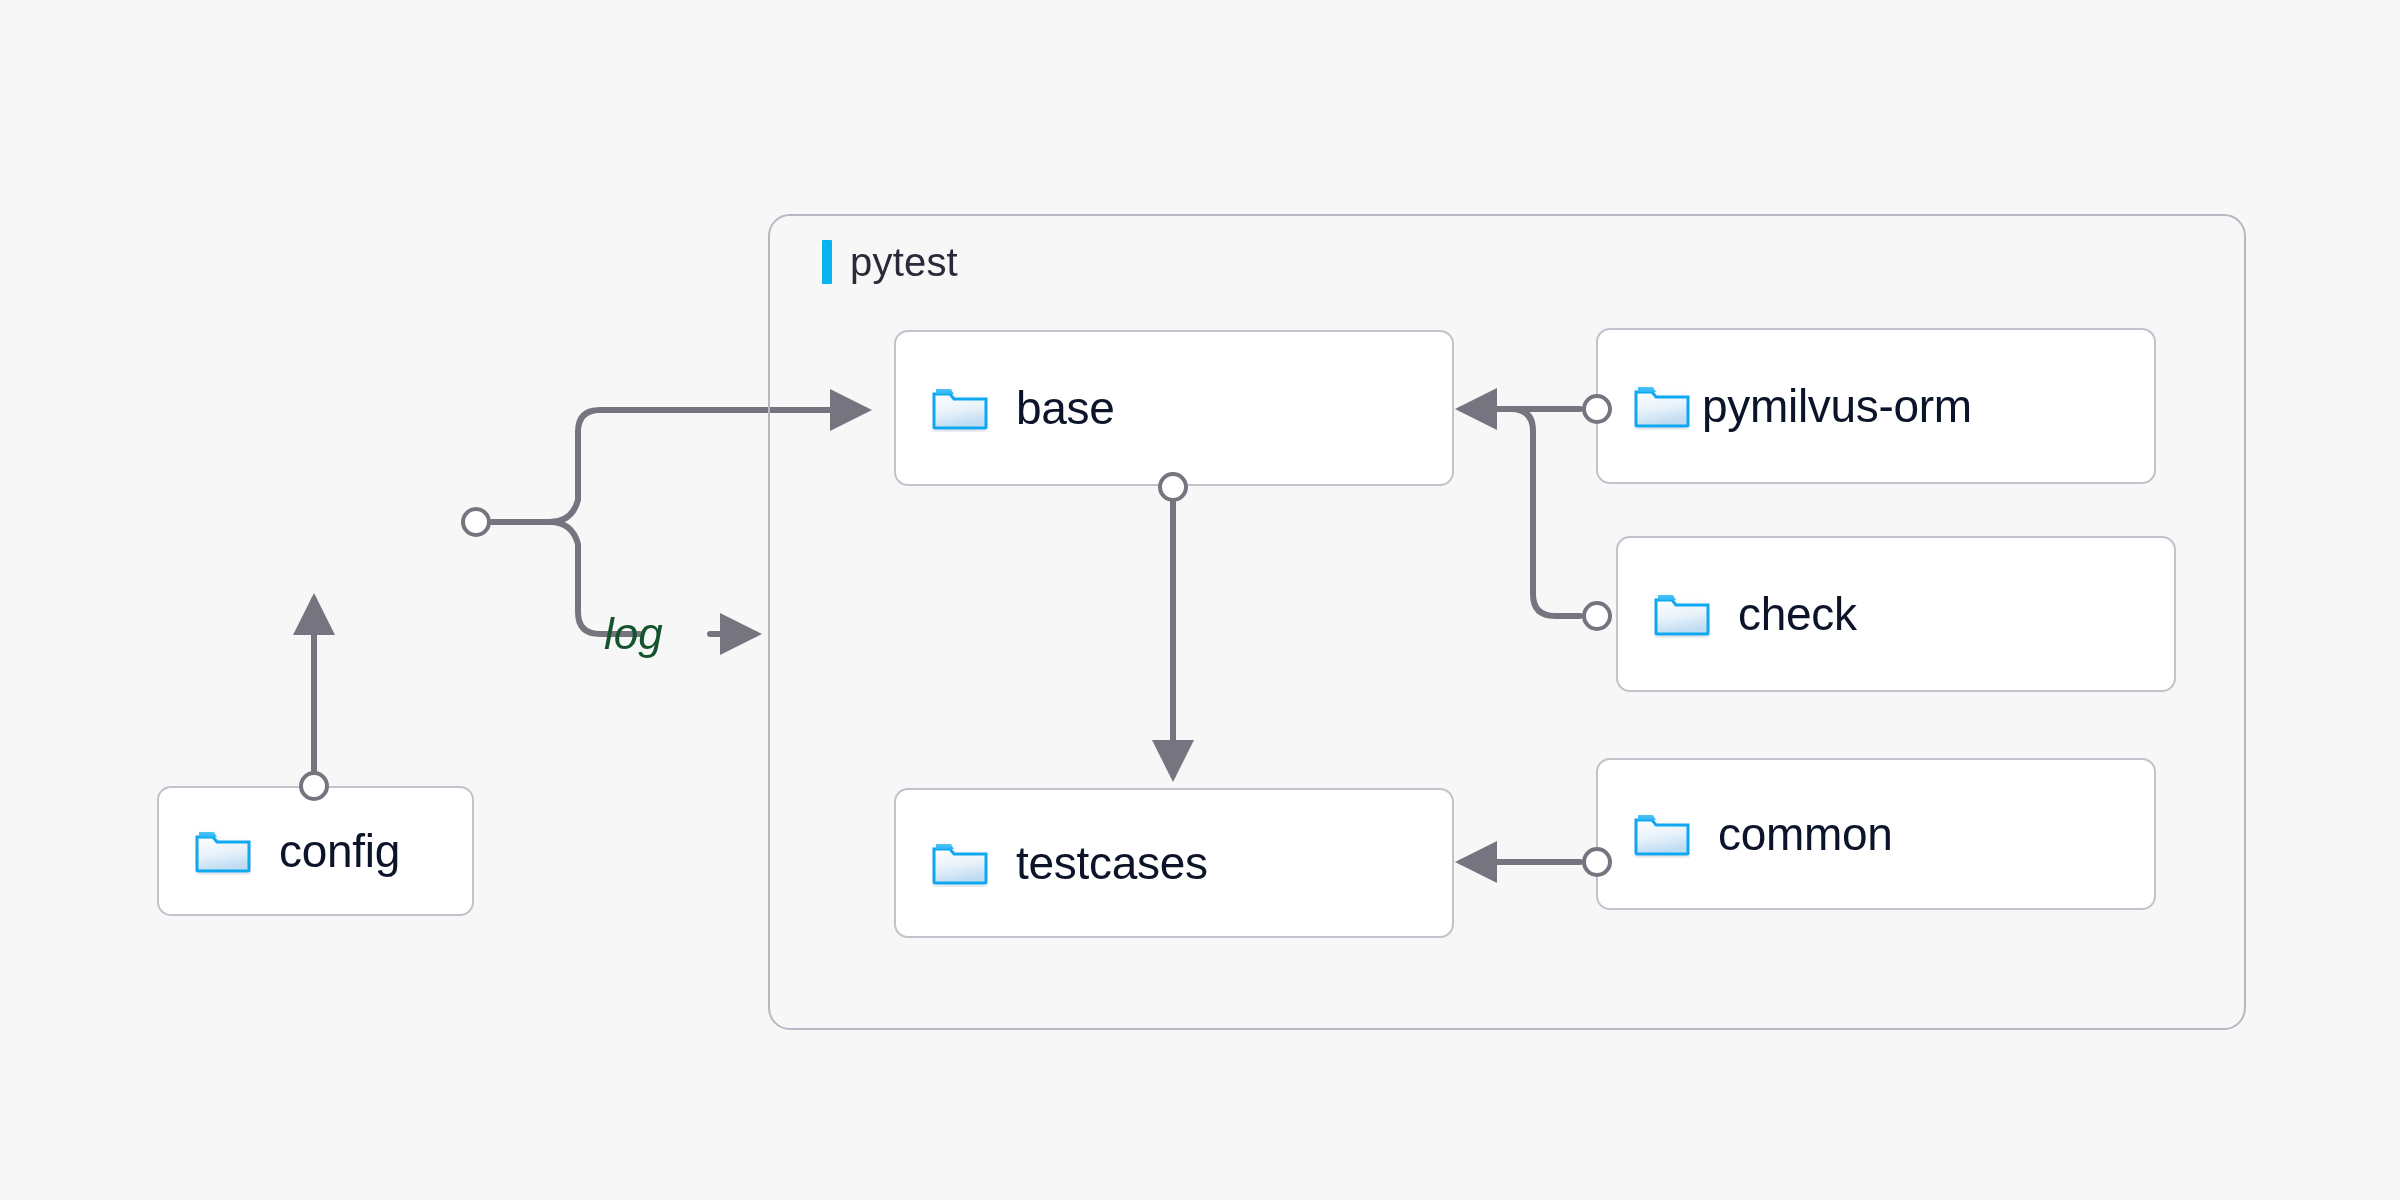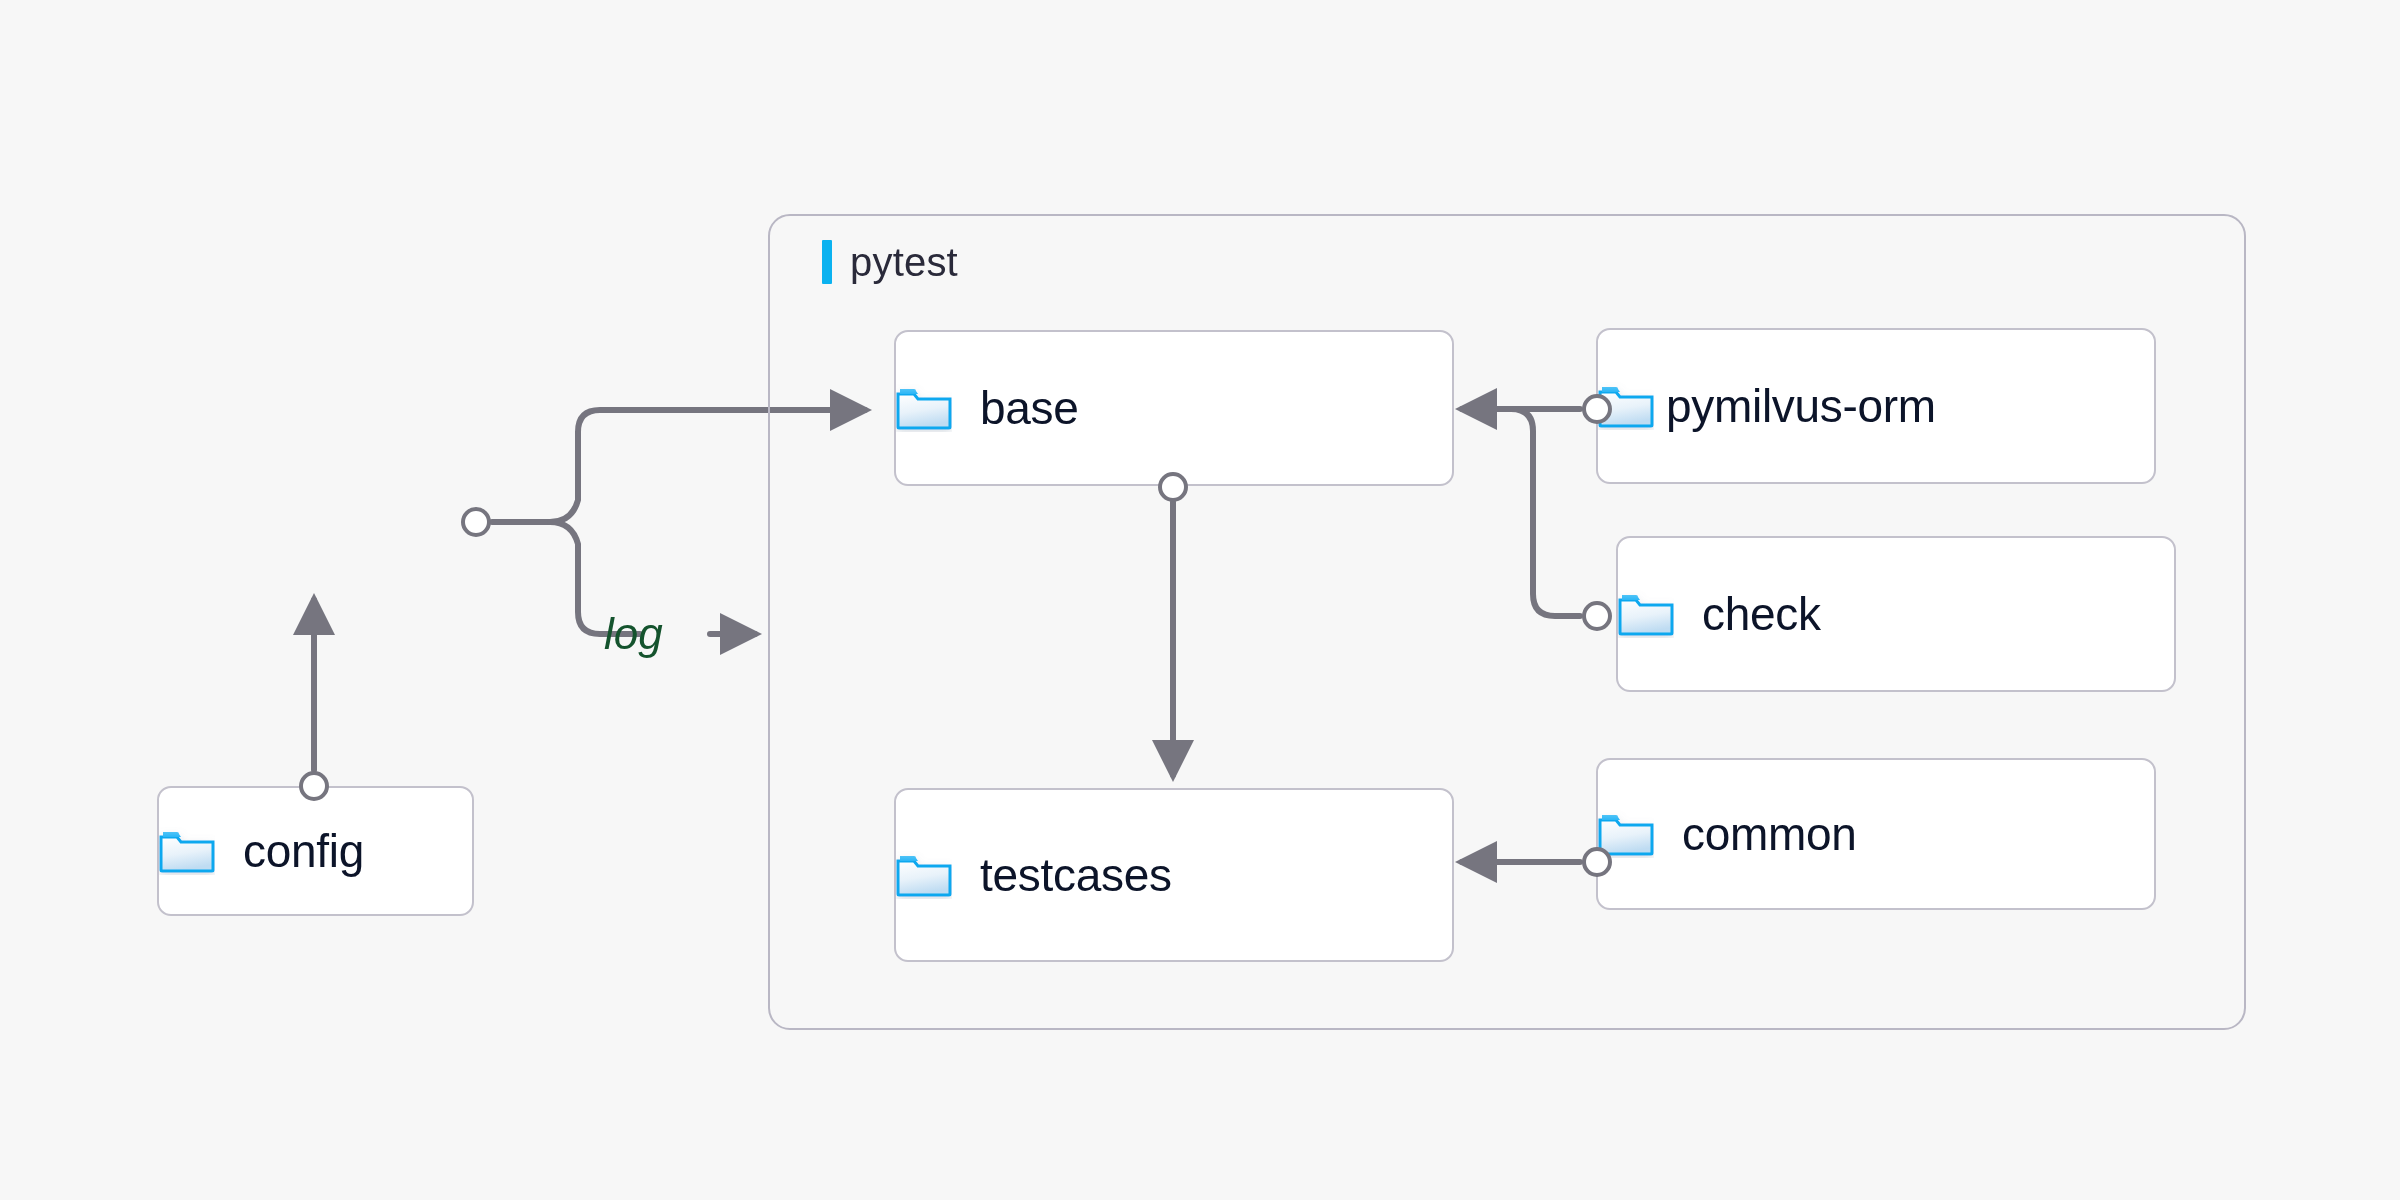--- a/index.html
+++ b/index.html
@@ -62,20 +62,21 @@
   
   .node {
     position: absolute;
     box-sizing: border-box;
     background: #ffffff;
     border: 2px solid #c3c1cc;
     border-radius: 14px;
     display: flex;
     align-items: center;
     gap: 28px;
+    padding-left: 36px;
   }
   .node-label {
     font-size: 46px;
     color: #0c1429;
     white-space: nowrap;
     line-height: 1;
     letter-spacing: -0.3px;
   }
 
   
@@ -179,21 +180,21 @@
     <svg class="folder-icon" viewBox="0 0 56 48">
       <g filter="url(#softShadow)">
         <path d="M2 10 h16 l4 5 h32 a0 0 0 0 1 0 0 v28 a1 1 0 0 1 -1 1 h-50 a1 1 0 0 1 -1 -1 z" fill="url(#folderGrad)" stroke="#0aa8ef" stroke-width="3"></path>
         <path d="M4 5 h14 a2 2 0 0 1 2 2 l2 3 h-18 z" fill="url(#folderTabGrad)"></path>
       </g>
     </svg>
     <span class="node-label">base</span>
   </div>
   <div class="port" style="left:1173px; top:487px;"></div>
 
-  <div class="node" style="left:894px; top:788px; width:560px; height:174px;">
+  <div class="node" style="left:894px; top:788px; width:560px; height:150px;">
     <svg class="folder-icon" viewBox="0 0 56 48">
       <g filter="url(#softShadow)">
         <path d="M2 10 h16 l4 5 h32 a0 0 0 0 1 0 0 v28 a1 1 0 0 1 -1 1 h-50 a1 1 0 0 1 -1 -1 z" fill="url(#folderGrad)" stroke="#0aa8ef" stroke-width="3"></path>
         <path d="M4 5 h14 a2 2 0 0 1 2 2 l2 3 h-18 z" fill="url(#folderTabGrad)"></path>
       </g>
     </svg>
     <span class="node-label">testcases</span>
   </div>
 
   <div class="node" style="left:1596px; top:328px; width:560px; height:156px;gap:12px;">

